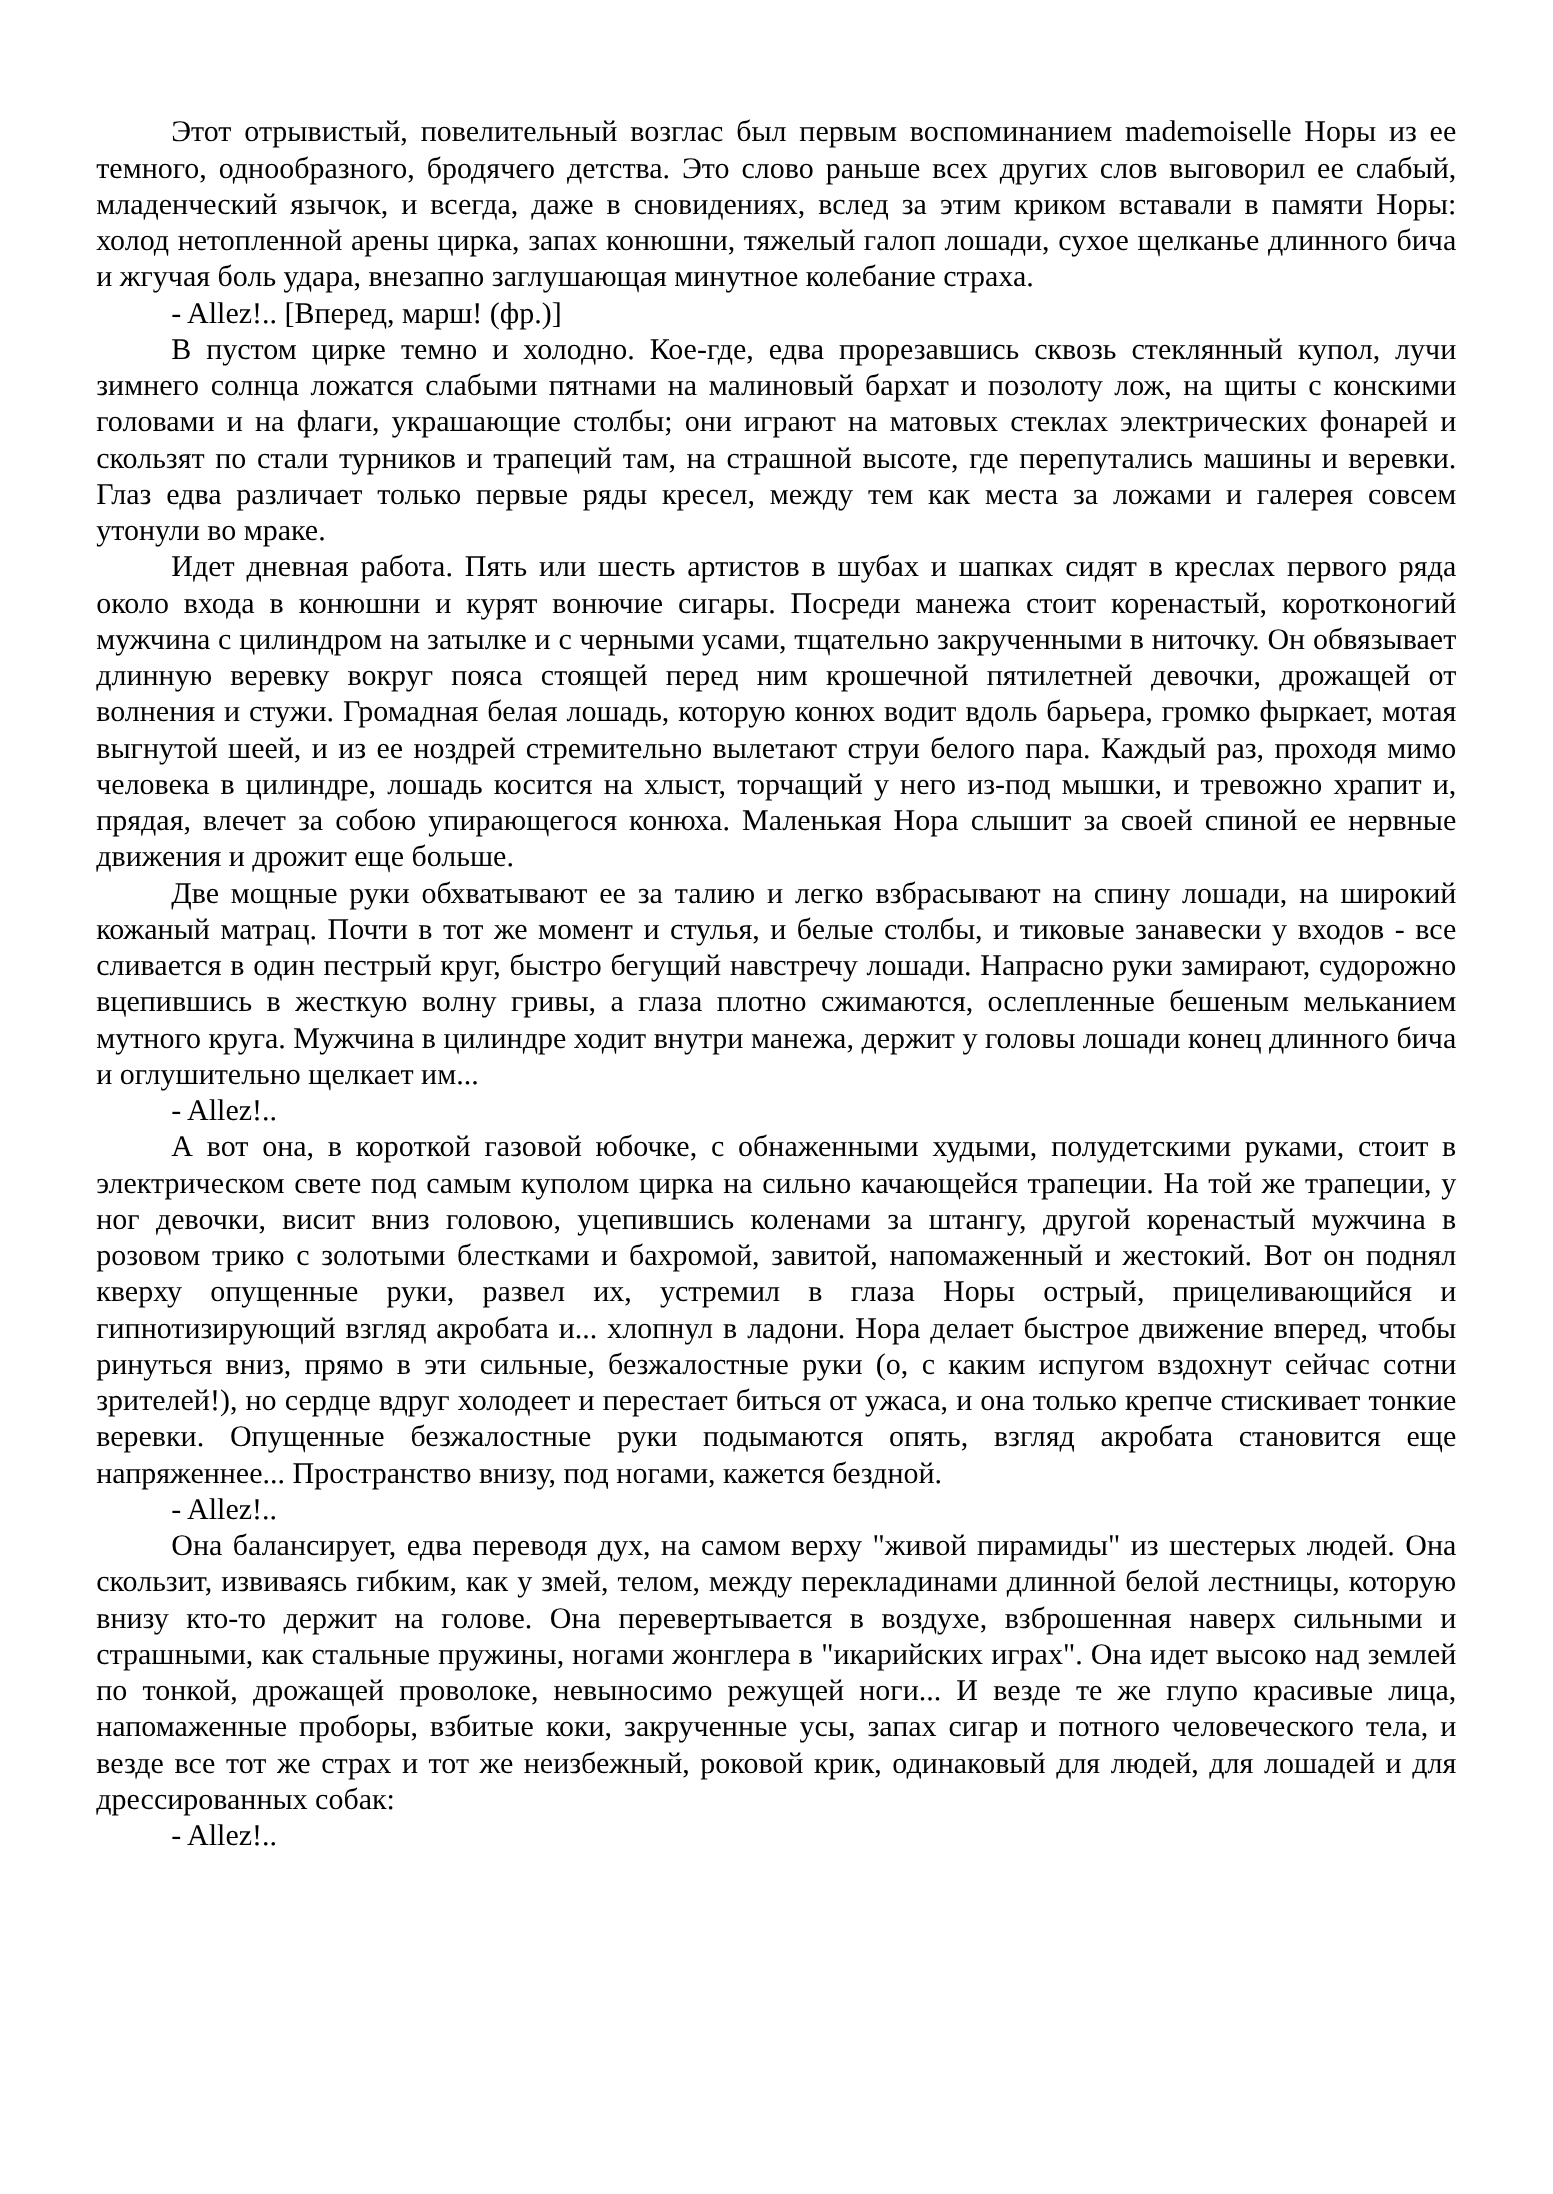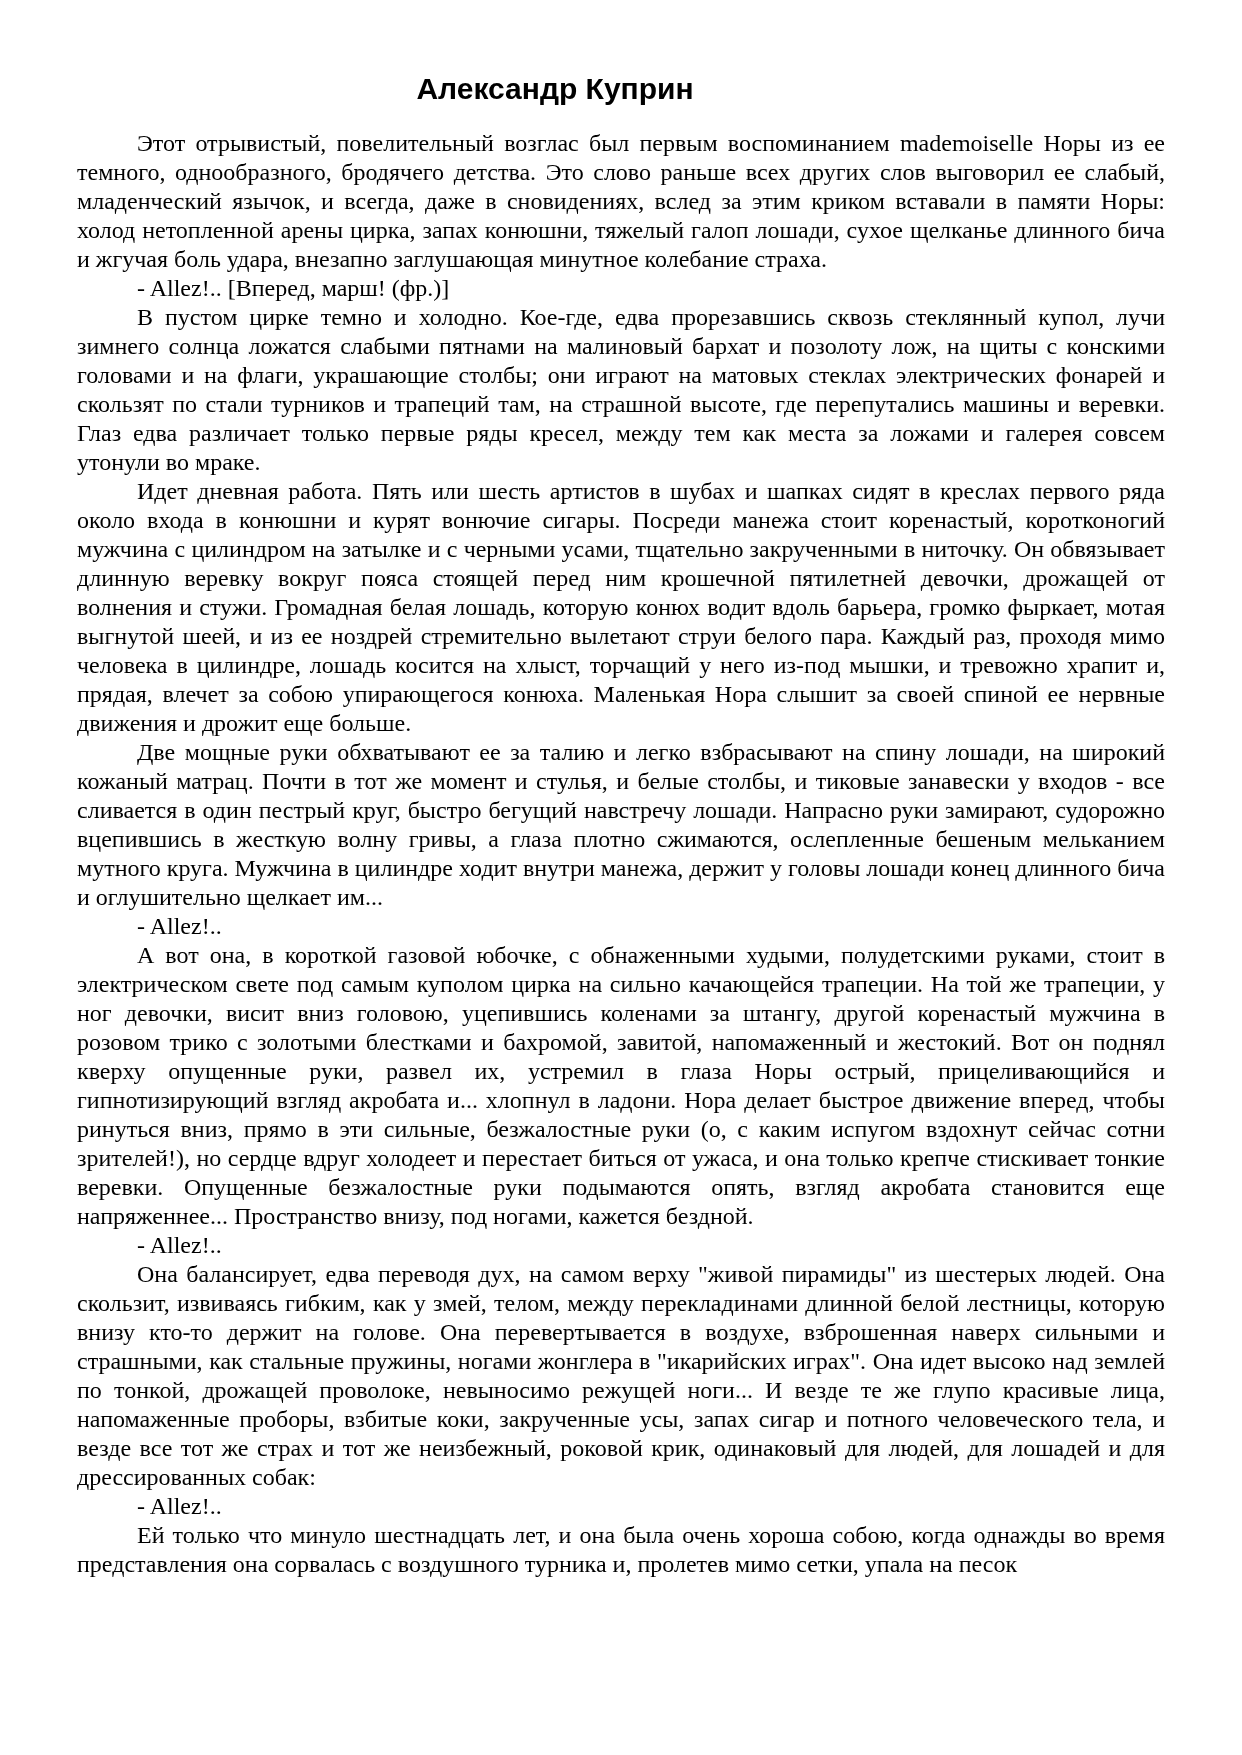--- a/index.html
+++ b/index.html
@@ -46,28 +46,26 @@
     padding: 0;
     text-indent: 60px;
     text-align: justify;
   }
 </style>
 </head>
 <body>
 
 <div class="page">
   <div class="title-block">
-    <h1>Александр Куприн</h1>
   </div>
   <div class="story-body">
       <p class="para">Этот отрывистый, повелительный возглас был первым воспоминанием mademoiselle Норы из ее темного, однообразного, бродячего детства. Это слово раньше всех других слов выговорил ее слабый, младенческий язычок, и всегда, даже в сновидениях, вслед за этим криком вставали в памяти Норы: холод нетопленной арены цирка, запах конюшни, тяжелый галоп лошади, сухое щелканье длинного бича и жгучая боль удара, внезапно заглушающая минутное колебание страха.</p>
       <p class="para">- Allez!.. [Вперед, марш! (фр.)]</p>
       <p class="para">В пустом цирке темно и холодно. Кое-где, едва прорезавшись сквозь стеклянный купол, лучи зимнего солнца ложатся слабыми пятнами на малиновый бархат и позолоту лож, на щиты с конскими головами и на флаги, украшающие столбы; они играют на матовых стеклах электрических фонарей и скользят по стали турников и трапеций там, на страшной высоте, где перепутались машины и веревки. Глаз едва различает только первые ряды кресел, между тем как места за ложами и галерея совсем утонули во мраке.</p>
       <p class="para">Идет дневная работа. Пять или шесть артистов в шубах и шапках сидят в креслах первого ряда около входа в конюшни и курят вонючие сигары. Посреди манежа стоит коренастый, коротконогий мужчина с цилиндром на затылке и с черными усами, тщательно закрученными в ниточку. Он обвязывает длинную веревку вокруг пояса стоящей перед ним крошечной пятилетней девочки, дрожащей от волнения и стужи. Громадная белая лошадь, которую конюх водит вдоль барьера, громко фыркает, мотая выгнутой шеей, и из ее ноздрей стремительно вылетают струи белого пара. Каждый раз, проходя мимо человека в цилиндре, лошадь косится на хлыст, торчащий у него из-под мышки, и тревожно храпит и, прядая, влечет за собою упирающегося конюха. Маленькая Нора слышит за своей спиной ее нервные движения и дрожит еще больше.</p>
       <p class="para">Две мощные руки обхватывают ее за талию и легко взбрасывают на спину лошади, на широкий кожаный матрац. Почти в тот же момент и стулья, и белые столбы, и тиковые занавески у входов - все сливается в один пестрый круг, быстро бегущий навстречу лошади. Напрасно руки замирают, судорожно вцепившись в жесткую волну гривы, а глаза плотно сжимаются, ослепленные бешеным мельканием мутного круга. Мужчина в цилиндре ходит внутри манежа, держит у головы лошади конец длинного бича и оглушительно щелкает им...</p>
       <p class="para">- Allez!..</p>
       <p class="para">А вот она, в короткой газовой юбочке, с обнаженными худыми, полудетскими руками, стоит в электрическом свете под самым куполом цирка на сильно качающейся трапеции. На той же трапеции, у ног девочки, висит вниз головою, уцепившись коленами за штангу, другой коренастый мужчина в розовом трико с золотыми блестками и бахромой, завитой, напомаженный и жестокий. Вот он поднял кверху опущенные руки, развел их, устремил в глаза Норы острый, прицеливающийся и гипнотизирующий взгляд акробата и... хлопнул в ладони. Нора делает быстрое движение вперед, чтобы ринуться вниз, прямо в эти сильные, безжалостные руки (о, с каким испугом вздохнут сейчас сотни зрителей!), но сердце вдруг холодеет и перестает биться от ужаса, и она только крепче стискивает тонкие веревки. Опущенные безжалостные руки подымаются опять, взгляд акробата становится еще напряженнее... Пространство внизу, под ногами, кажется бездной.</p>
       <p class="para">- Allez!..</p>
       <p class="para">Она балансирует, едва переводя дух, на самом верху "живой пирамиды" из шестерых людей. Она скользит, извиваясь гибким, как у змей, телом, между перекладинами длинной белой лестницы, которую внизу кто-то держит на голове. Она перевертывается в воздухе, взброшенная наверх сильными и страшными, как стальные пружины, ногами жонглера в "икарийских играх". Она идет высоко над землей по тонкой, дрожащей проволоке, невыносимо режущей ноги... И везде те же глупо красивые лица, напомаженные проборы, взбитые коки, закрученные усы, запах сигар и потного человеческого тела, и везде все тот же страх и тот же неизбежный, роковой крик, одинаковый для людей, для лошадей и для дрессированных собак:</p>
       <p class="para">- Allez!..</p>
-      <p class="para">Ей только что минуло шестнадцать лет, и она была очень хороша собою, когда однажды во время представления она сорвалась с воздушного турника и, пролетев мимо сетки, упала на песок</p>
     </div>
 </div>
 
 </body></html>

